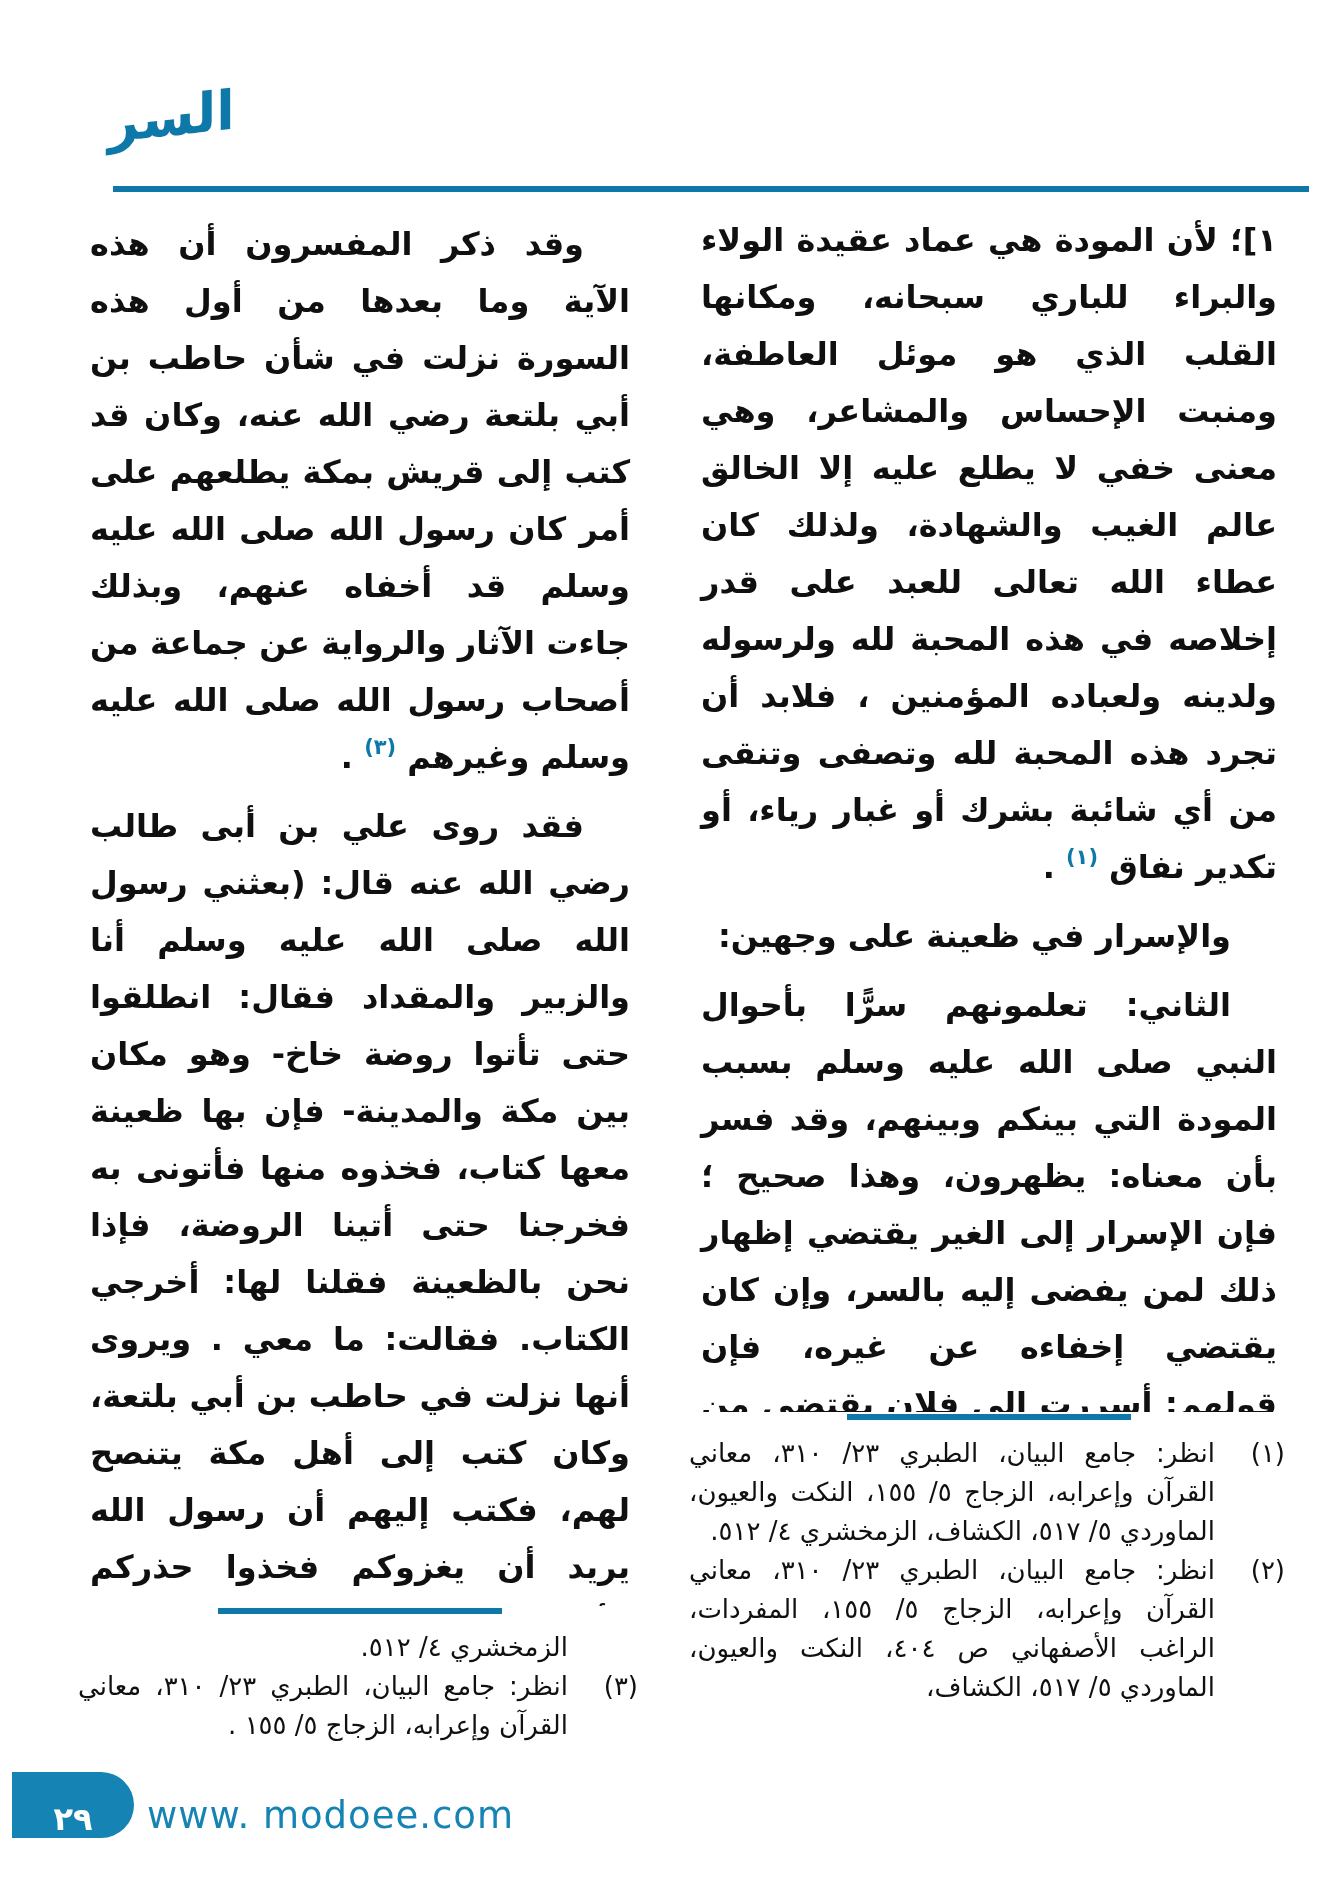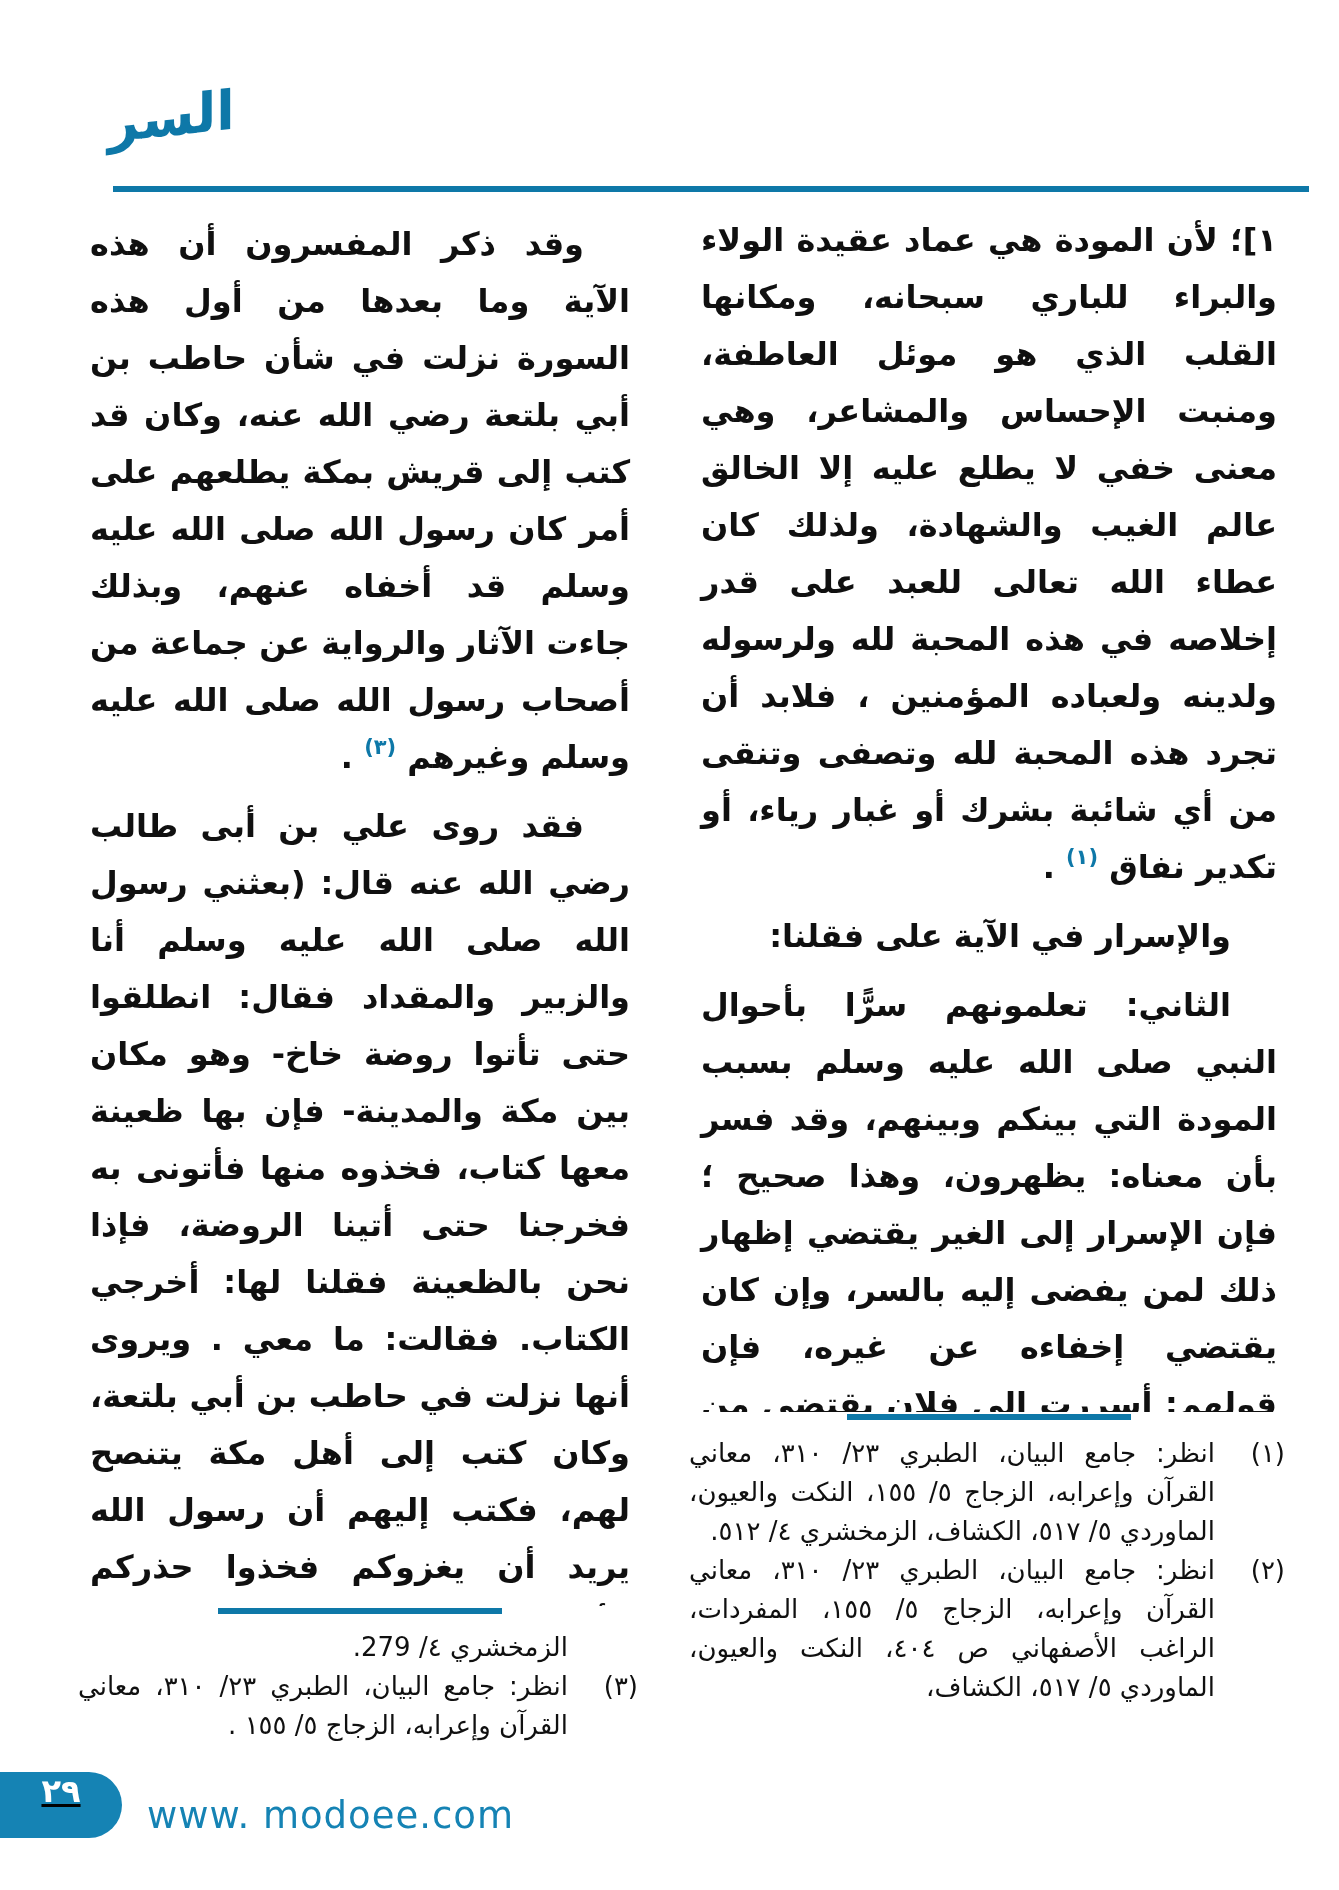--- a/index.html
+++ b/index.html
@@ -97,30 +97,29 @@
     line-height: 39px;
     color: #101010;
     margin-top: 14px;
   }
   .footnote { position: relative; padding-right: 74px; margin: 0; }
   .fn-num { position: absolute; right: 4px; top: 0; }
 
   
   .page-tab {
     position: absolute;
-    left: 0;
+    left: 12px;
     top: 1772px;
     width: 122px;
     height: 66px;
     background: var(--tab);
     border-radius: 0 34px 34px 0;
     display: flex;
-    align-items: flex-start;
+    align-items: flex-end;
     justify-content: center;
-    text-decoration: underline;
   }
   .page-number {
     color: #ffffff;
     font-size: 32px;
     font-weight: bold;
     letter-spacing: 6px;
     direction: rtl;
   }
   .site-url {
     position: absolute;
@@ -135,21 +134,21 @@
 </head>
 <body>
 
 <div class="page" style="--accent: #0e78a8; --tab: #1583b4;">
 
   <div class="header-title">السر</div>
   <div class="header-rule"></div>
 
   <div class="col-right-text body-text">
     <p class="para flush"><span>١]؛ لأن المودة هي عماد عقيدة الولاء والبراء للباري سبحانه، ومكانها القلب الذي هو موئل العاطفة، ومنبت الإحساس والمشاعر، وهي معنى خفي لا يطلع عليه إلا الخالق عالم الغيب والشهادة، ولذلك كان عطاء الله تعالى للعبد على قدر إخلاصه في هذه المحبة لله ولرسوله ولدينه ولعباده المؤمنين ، فلابد أن تجرد هذه المحبة لله وتصفى وتنقى من أي شائبة بشرك أو غبار رياء، أو تكدير نفاق</span> <sup class="fn-marker">(١)</sup><span> .</span></p>
-    <p class="para"><span>والإسرار في الآية على فقلنا:</span></p>
+    <p class="para"><span>والإسرار في ظعينة على وجهين:</span></p>
     <p class="para"><span>الثاني: تعلمونهم سرًّا بأحوال النبي صلى الله عليه وسلم بسبب المودة التي بينكم وبينهم، وقد فسر بأن معناه: يظهرون، وهذا صحيح ؛ فإن الإسرار إلى الغير يقتضي إظهار ذلك لمن يفضى إليه بالسر، وإن كان يقتضي إخفاءه عن غيره، فإن قولهم: أسررت إلى فلان يقتضي من وجه الإظهار، ومن وجه الإخفاء</span> </p>
   </div>
 
   <div class="fn-block-right">
     <div class="fn-sep"></div>
     <div class="footnotes">
       <div class="footnote">
         <span class="fn-num">(١)</span>
         <span>انظر: جامع البيان، الطبري ٢٣/ ٣١٠، معاني القرآن وإعرابه، الزجاج ٥/ ١٥٥، النكت والعيون، الماوردي ٥/ ٥١٧، الكشاف، الزمخشري ٤/ ٥١٢.</span>
       </div>
@@ -163,21 +162,21 @@
   <div class="col-left-text body-text">
     <p class="para"><span>وقد ذكر المفسرون أن هذه الآية وما بعدها من أول هذه السورة نزلت في شأن حاطب بن أبي بلتعة رضي الله عنه، وكان قد كتب إلى قريش بمكة يطلعهم على أمر كان رسول الله صلى الله عليه وسلم قد أخفاه عنهم، وبذلك جاءت الآثار والرواية عن جماعة من أصحاب رسول الله صلى الله عليه وسلم وغيرهم</span> <sup class="fn-marker">(٣)</sup><span> .</span></p>
     <p class="para"><span>فقد روى علي بن أبى طالب رضي الله عنه قال: (بعثني رسول الله صلى الله عليه وسلم أنا والزبير والمقداد فقال: انطلقوا حتى تأتوا روضة خاخ- وهو مكان بين مكة والمدينة- فإن بها ظعينة معها كتاب، فخذوه منها فأتونى به فخرجنا حتى أتينا الروضة، فإذا نحن بالظعينة فقلنا لها: أخرجي الكتاب. فقالت: ما معي . ويروى أنها نزلت في حاطب بن أبي بلتعة، وكان كتب إلى أهل مكة يتنصح لهم، فكتب إليهم أن رسول الله يريد أن يغزوكم فخذوا حذركم فأطلع الله نبيه على ذلك، وكان كتب إليهم كتاباً ووجه به مع امرأة يقال إنها كانت مولاة بني هاشم، فوجه رسول الله صلى الله عليه وسلم علي والزبير خلفها فلحقاها فسألاها عن الكتاب فأنكرت، ففتشا ما معها فلم يجدا شيئاً، فقال علي رضوان الله عليه: إن رسول الله صلى</span></p>
   </div>
 
   <div class="fn-block-left">
     <div class="fn-sep"></div>
     <div class="footnotes">
       <div class="footnote">
         <span class="fn-num"></span>
-        <span>الزمخشري ٤/ 279.</span>
+        <span>الزمخشري ٤/ ٥١٢.</span>
       </div>
       <div class="footnote">
         <span class="fn-num">(٣)</span>
         <span>انظر: جامع البيان، الطبري ٢٣/ ٣١٠، معاني القرآن وإعرابه، الزجاج ٥/ ١٥٥ .</span>
       </div>
     </div>
   </div>
 
   <div class="page-tab">
     <span class="page-number">٢٩</span>

